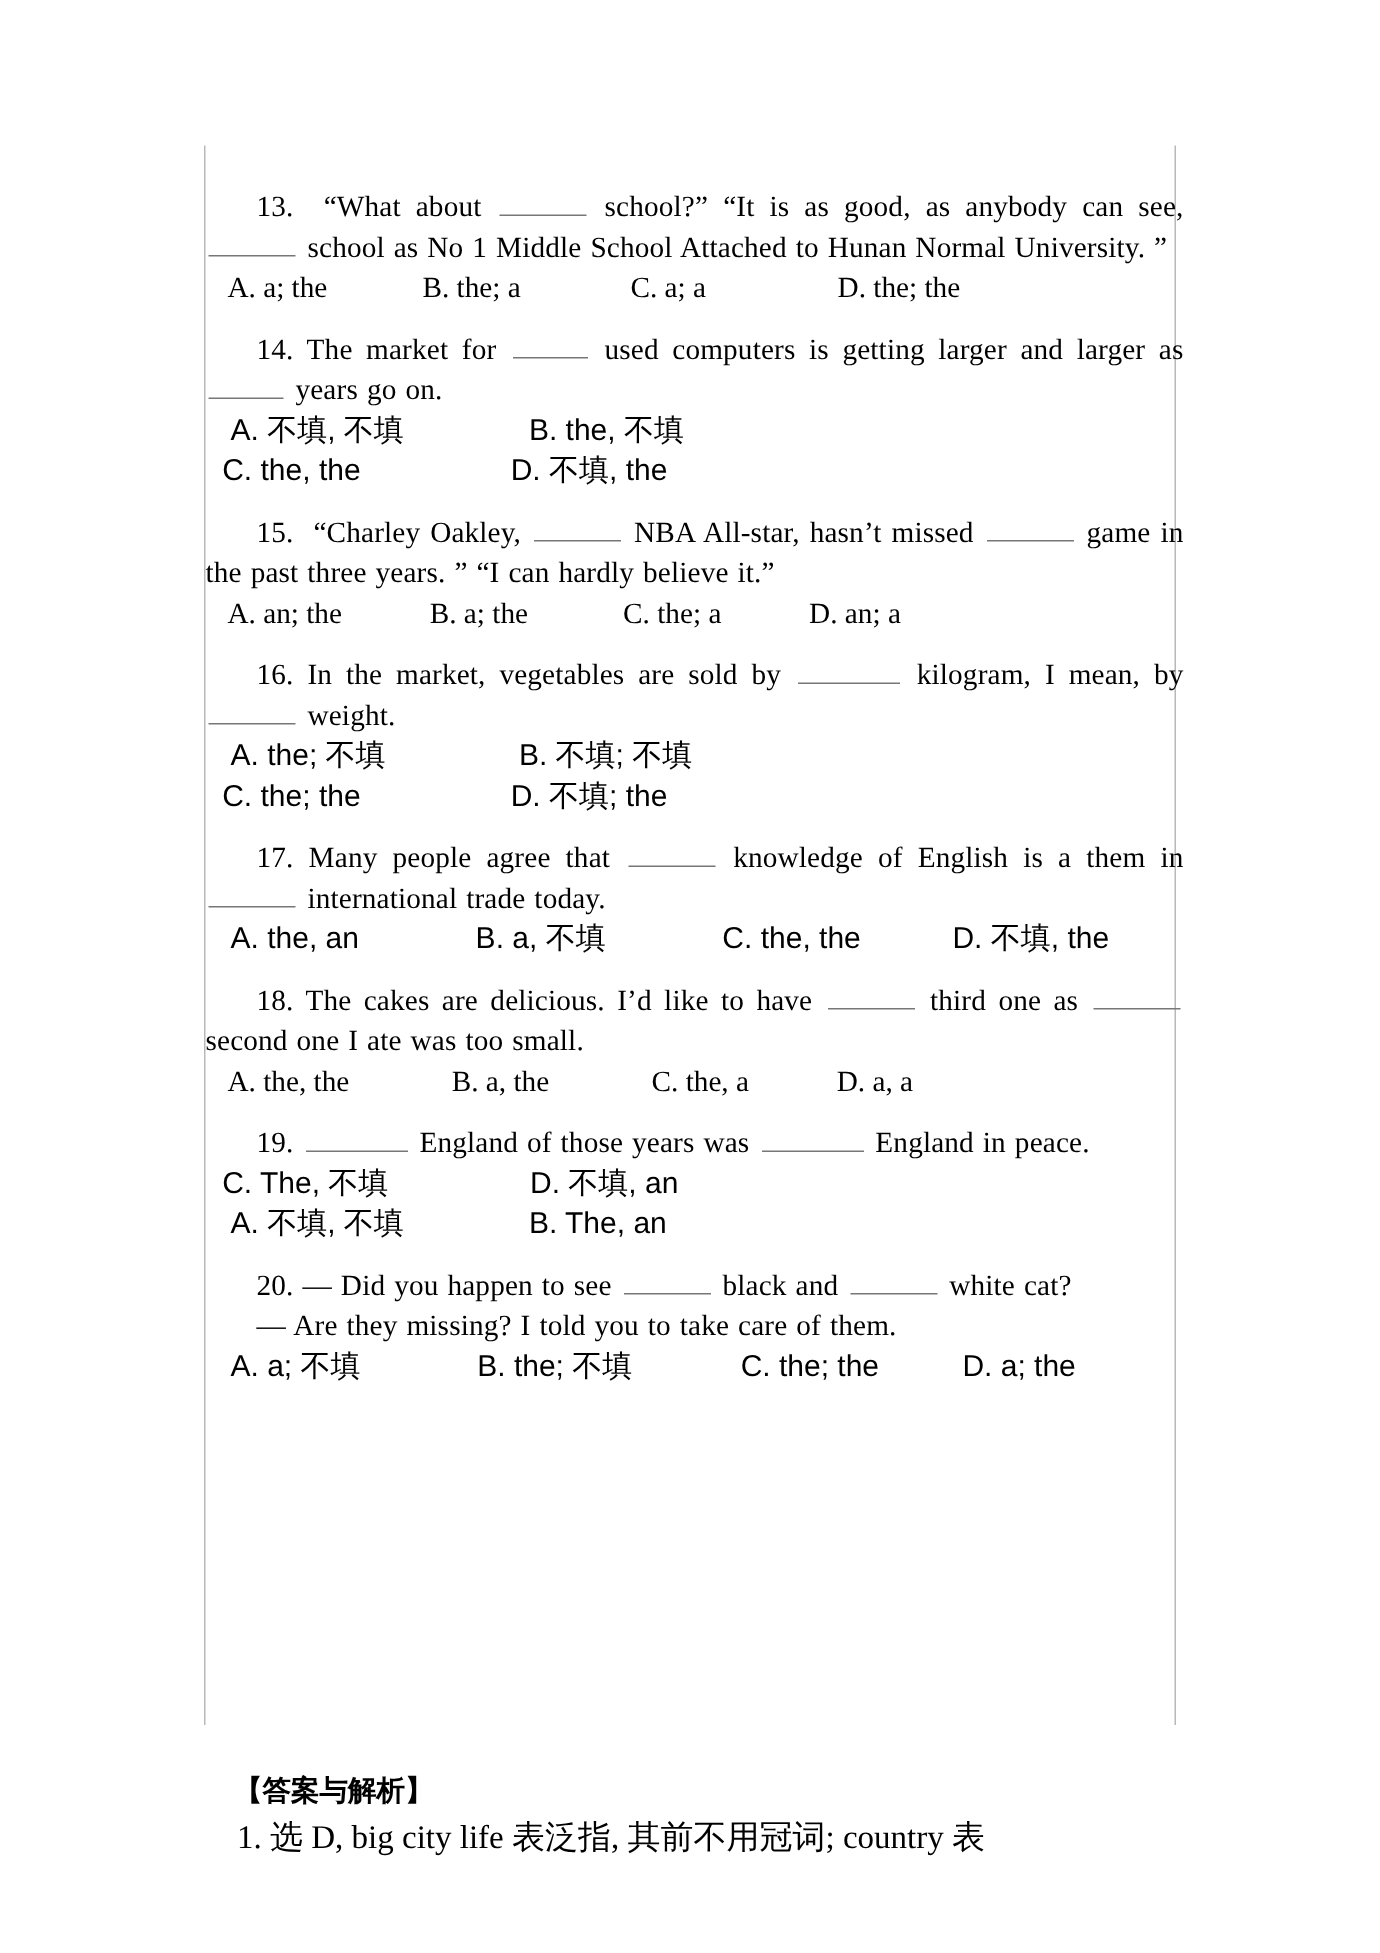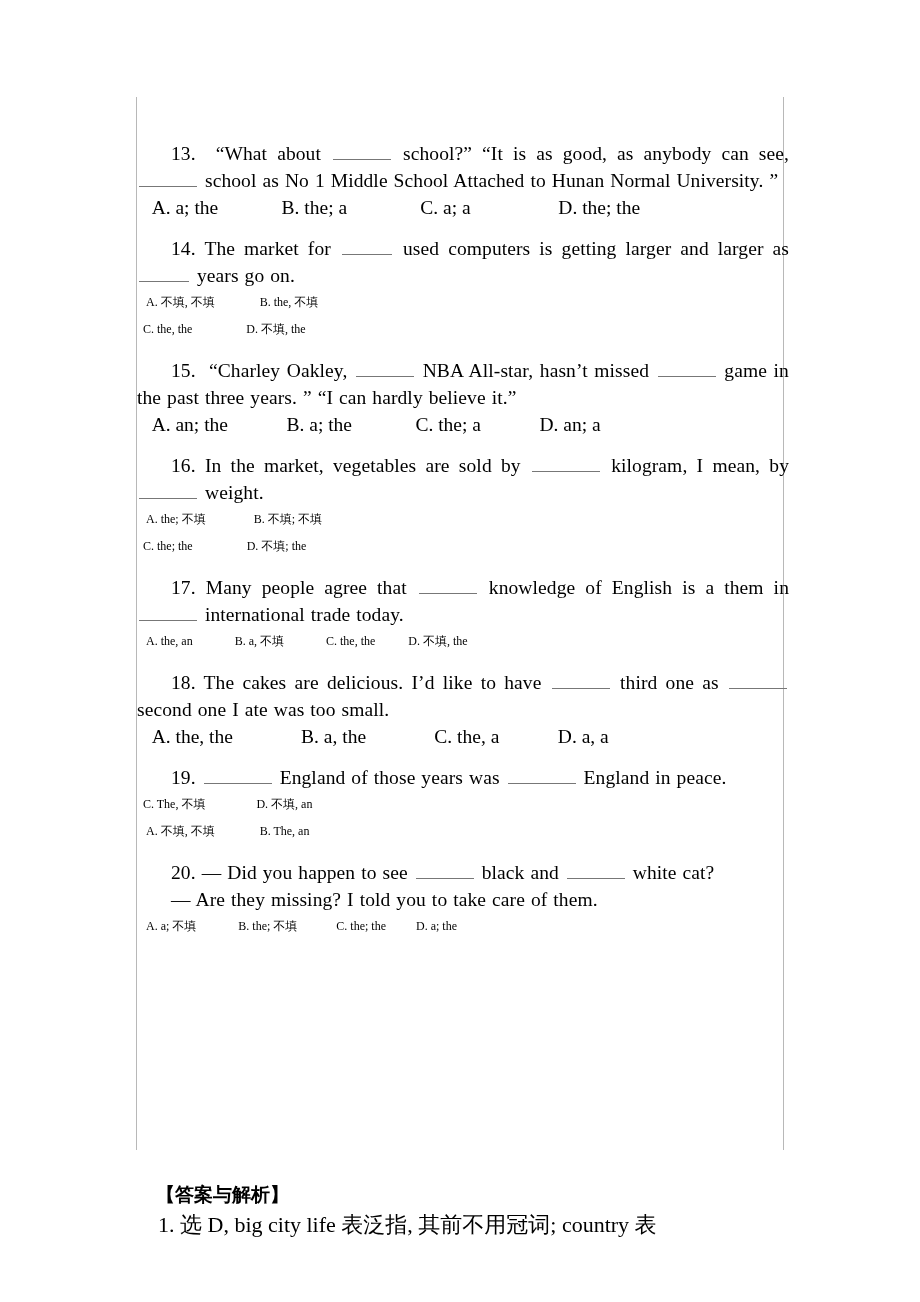--- a/index.html
+++ b/index.html
@@ -26,21 +26,21 @@
     border-left: 1px solid #b8b8b8;
     border-right: 1px solid #b8b8b8;
     box-sizing: border-box;
     pointer-events: none;
   }
 
   
   #doc-body {
     position: absolute;
     left: 137px;
-    top: 140px;
+    top: 125px;
     width: 652px;
   }
 
   .qblock {
     margin: 0 0 14px 0;
   }
 
   .qtext {
     font-family: "Liberation Serif", "DejaVu Serif", serif;
     font-size: 19.5px;
@@ -69,22 +69,22 @@
     border-bottom: 1px solid #777;
     vertical-align: baseline;
     height: 15px;
     margin: 0 2px;
   }
   .b-sm { width: 50px; }
   .b-md { width: 58px; }
   .b-lg { width: 68px; }
 
   .cn {
-    font-family: Liberation Serif, serif;
-    font-size: 12px;
+    font-family: Liberation Sans, sans-serif;
+    font-size: 20px;
   }
 
   
   #answer-key {
     position: absolute;
     left: 152px;
     top: 1180px;
     width: 660px;
   }
   .ak-title {

